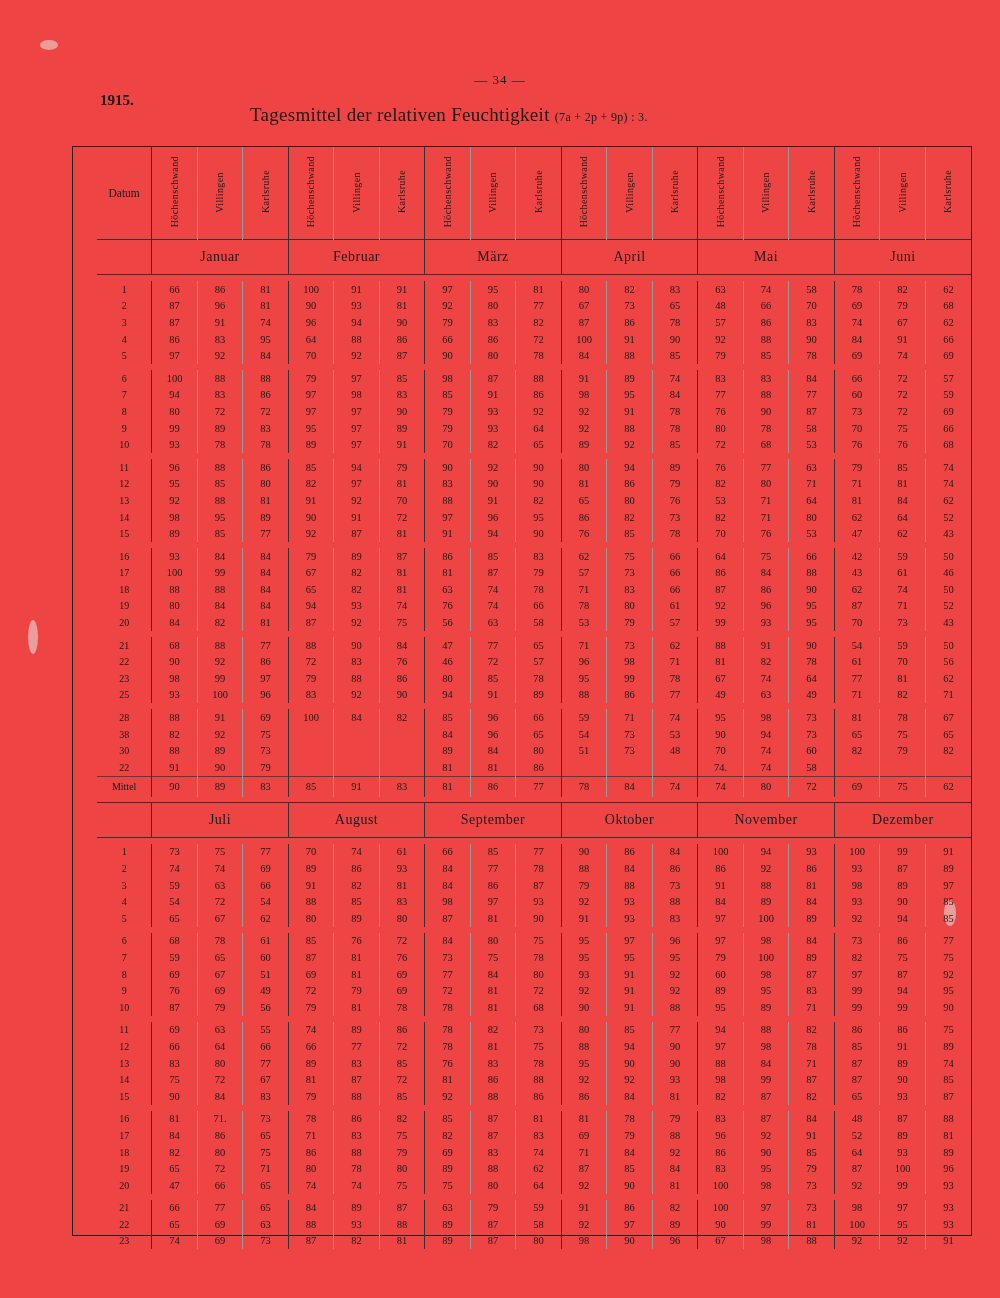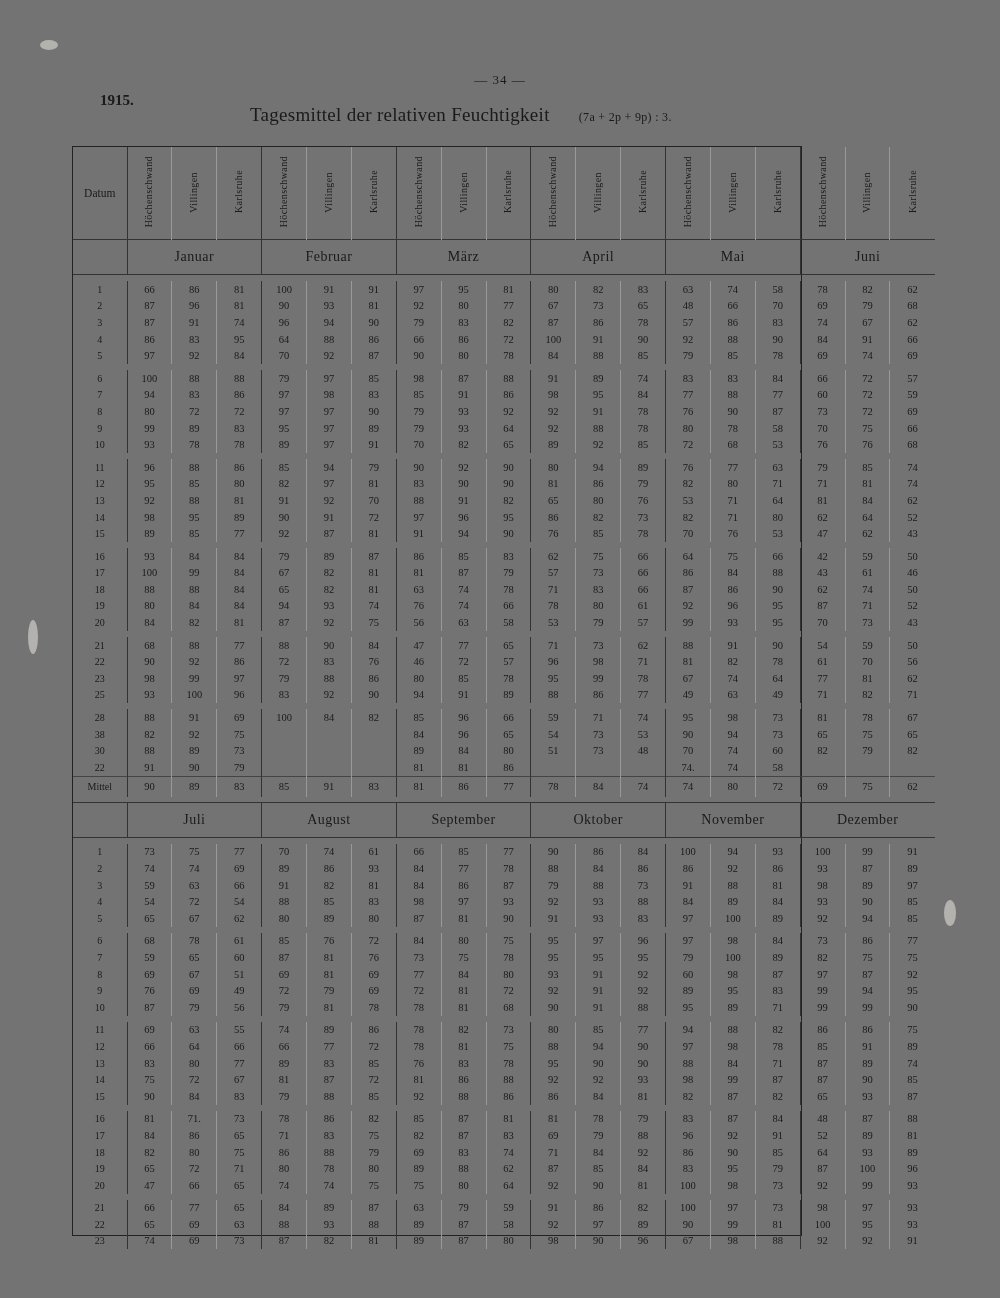--- a/index.html
+++ b/index.html
@@ -12,21 +12,21 @@
     height: 1298px;
     font-family: "Liberation Serif", serif;
     color: #1a1a1a;
     position: relative;
     overflow: hidden;
   }
   .page {
     position: relative;
     width: 1000px;
     height: 1298px;
-    background: #737373;
+    background: #ef4444;
   }
   
   .page-number {
     position: absolute;
     top: 72px;
     left: 0;
     width: 1000px;
     text-align: center;
     font-size: 13px;
     letter-spacing: 1px;
@@ -41,31 +41,31 @@
   .title-wrap {
     position: absolute;
     top: 104px;
     left: 250px;
     width: 680px;
     font-size: 19px;
     letter-spacing: 0.3px;
   }
   .title-wrap .sub {
     font-size: 12px;
-    margin-left: 24px;
   }
   
   .table-frame {
     position: absolute;
     left: 72px;
     top: 146px;
-    width: 730px;
+    width: 900px;
     height: 1090px;
     border: 1.6px solid #222;
     box-sizing: border-box;
+    padding-left: 24px;
   }
   table.grid {
     border-collapse: collapse;
     table-layout: fixed;
     width: 100%;
     font-size: 10.5px;
   }
   table.grid td, table.grid th {
     padding: 0;
     text-align: center;

